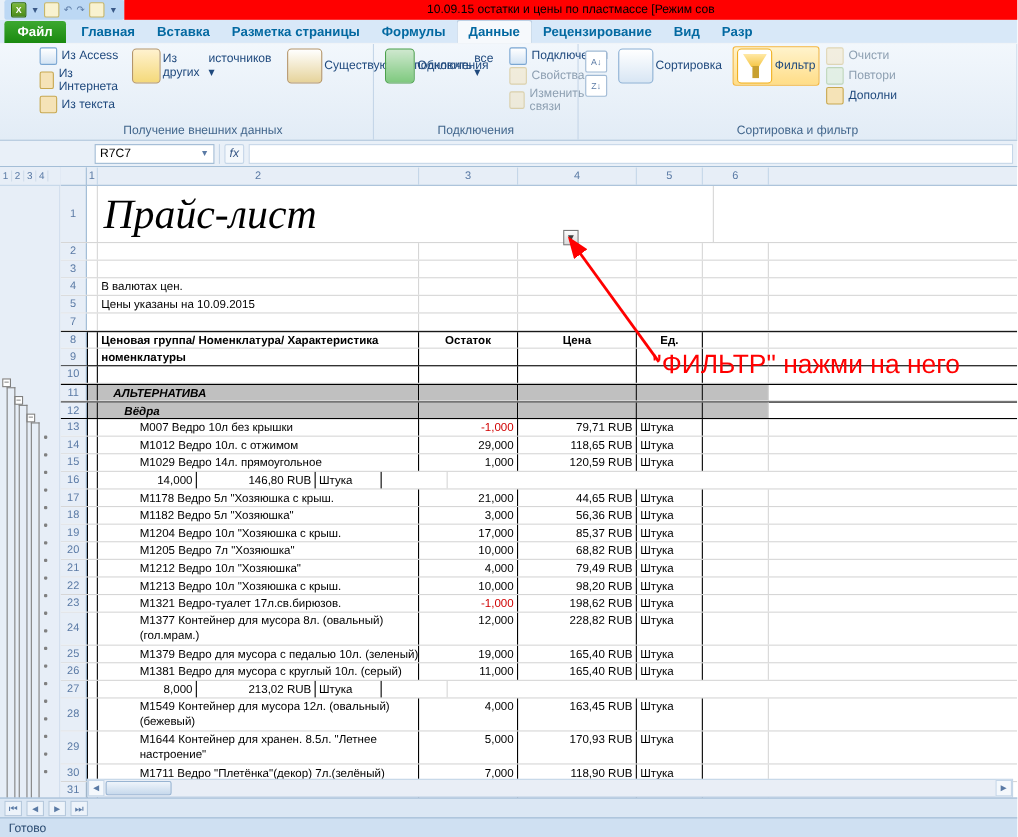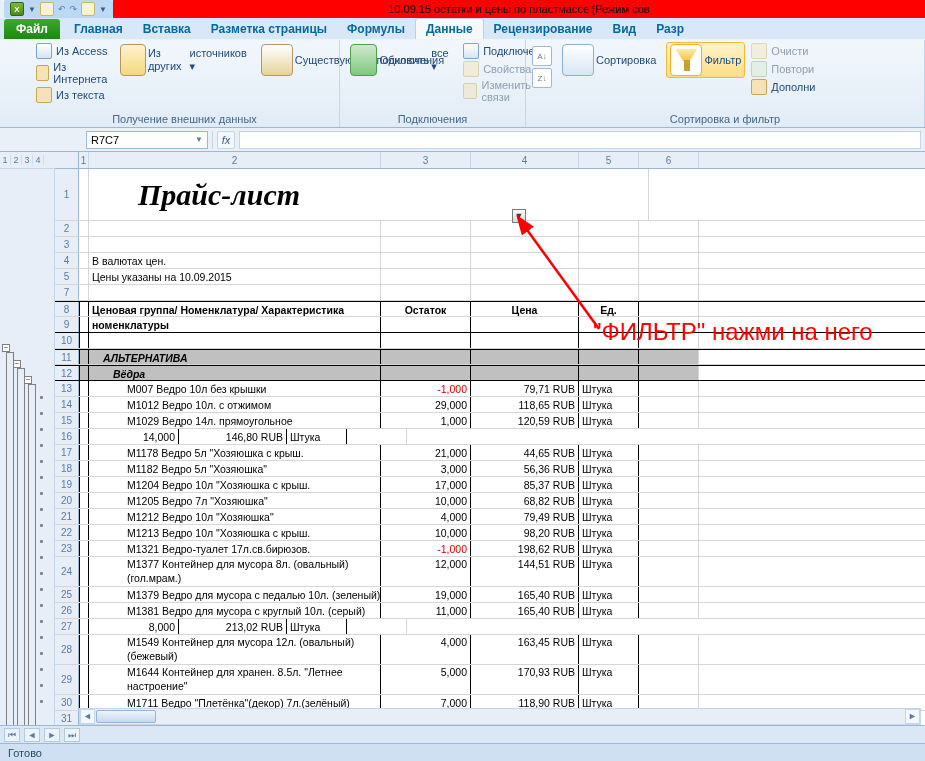--- a/index.html
+++ b/index.html
@@ -102,21 +102,21 @@
   .az-ico { width:20px;height:20px;border:1px solid #9fb9d4;border-radius:2px;
     background:#fff;display:flex;align-items:center;justify-content:center;font-size:8px;color:#5a7aa5; }
 
   
   .fbar {
     height:24px; border-bottom:1px solid #9db8d3;
     background:#e9f0f8; display:flex; align-items:center;
     padding:0 4px; gap:4px;
   }
   .namebox {
-    width:122px; height:18px; background:#fff; border:1px solid #9db8d3;
+    width:109px; height:18px; background:#fff; border:1px solid #9db8d3;
     display:flex; align-items:center; padding:0 4px; font-size:11px;
   }
   .namebox .dd { margin-left:auto; font-size:8px; color:#5a7aa5; }
   .fx-btn { width:18px;height:18px;border:1px solid #c5d6e8;border-radius:2px;
     display:flex;align-items:center;justify-content:center;font-style:italic;
     font-size:11px;color:#3a5a88;background:#f4f8fc; }
   .fx-input { flex:1; height:18px; background:#fff; border:1px solid #c5d6e8; }
   .fbar-div { width:1px; height:18px; background:#c5d6e8; }
 
   
@@ -185,25 +185,24 @@
   .c5 { width:60px; }
   .c6 { width:60px; }
 
   .bold { font-weight:bold; }
   .ital { font-style:italic; }
 
   
   .big-title-row { height:52px; }
   .big-title-row .rn { line-height:52px; }
   .big-title {
-    font-size:30px; font-weight:bold; font-style:italic;
+    font-size:38px; font-weight:normal; font-style:italic;
     font-family:"Times New Roman", Georgia, serif;
     line-height:52px; padding-left:2px;
     white-space:nowrap;
-    margin-left:44px;
   }
 
   .filter-chip {
     position:absolute;
     left: 457px;
     top: 40px;
     width:14px;height:14px;border:1px solid #7a7a7a;
     background:linear-gradient(#fdfdfd,#d9d9d9);
     font-size:9px;line-height:12px;text-align:center;color:#404040;
   }
@@ -660,21 +659,21 @@
             <div class="cell c3 blk-cell neg">-1,000</div>
             <div class="cell c4 blk-cell">198,62 RUB</div>
             <div class="cell c5 blk-cell">Штука</div>
             <div class="cell c6"></div>
           </div>
           <div class="row twoline">
             <div class="rn">24</div>
             <div class="cell c1 blk-left blk-cell"></div>
             <div class="cell c2 blk-cell" style="padding-left:38px;">М1377 Контейнер для мусора 8л. (овальный)(гол.мрам.)</div>
             <div class="cell c3 blk-cell ">12,000</div>
-            <div class="cell c4 blk-cell">144,51 RUB</div>
+            <div class="cell c4 blk-cell">228,82 RUB</div>
             <div class="cell c5 blk-cell">Штука</div>
             <div class="cell c6"></div>
           </div>
           <div class="row">
             <div class="rn">25</div>
             <div class="cell c1 blk-left blk-cell"></div>
             <div class="cell c2 blk-cell" style="padding-left:38px;">М1379 Ведро для мусора с педалью 10л. (зеленый)</div>
             <div class="cell c3 blk-cell ">19,000</div>
             <div class="cell c4 blk-cell">165,40 RUB</div>
             <div class="cell c5 blk-cell">Штука</div>

